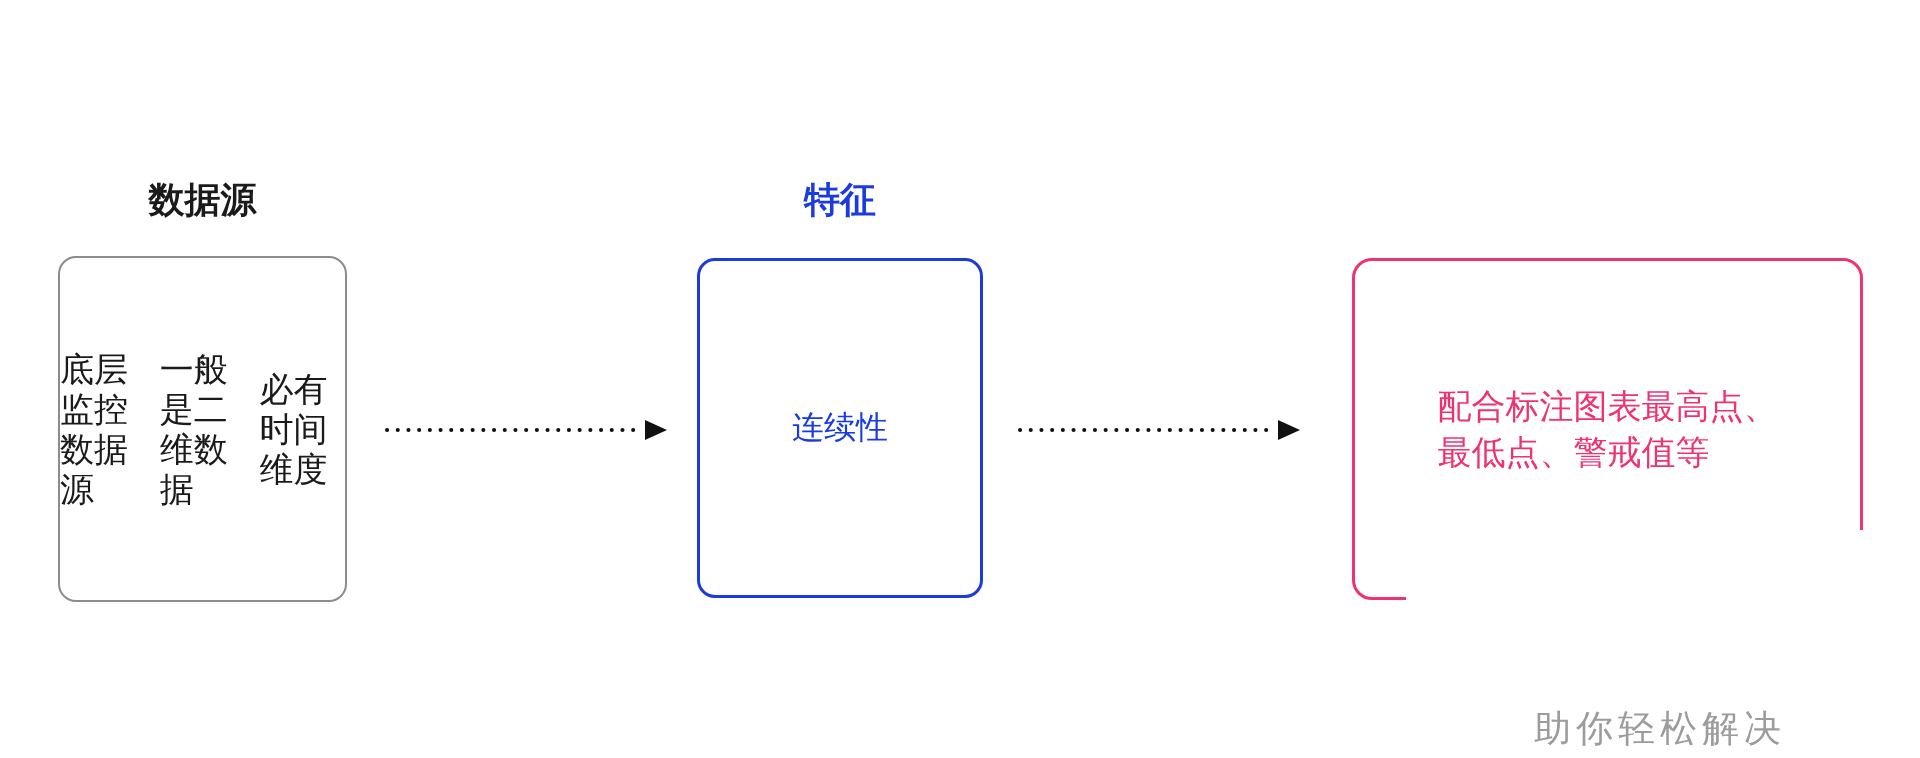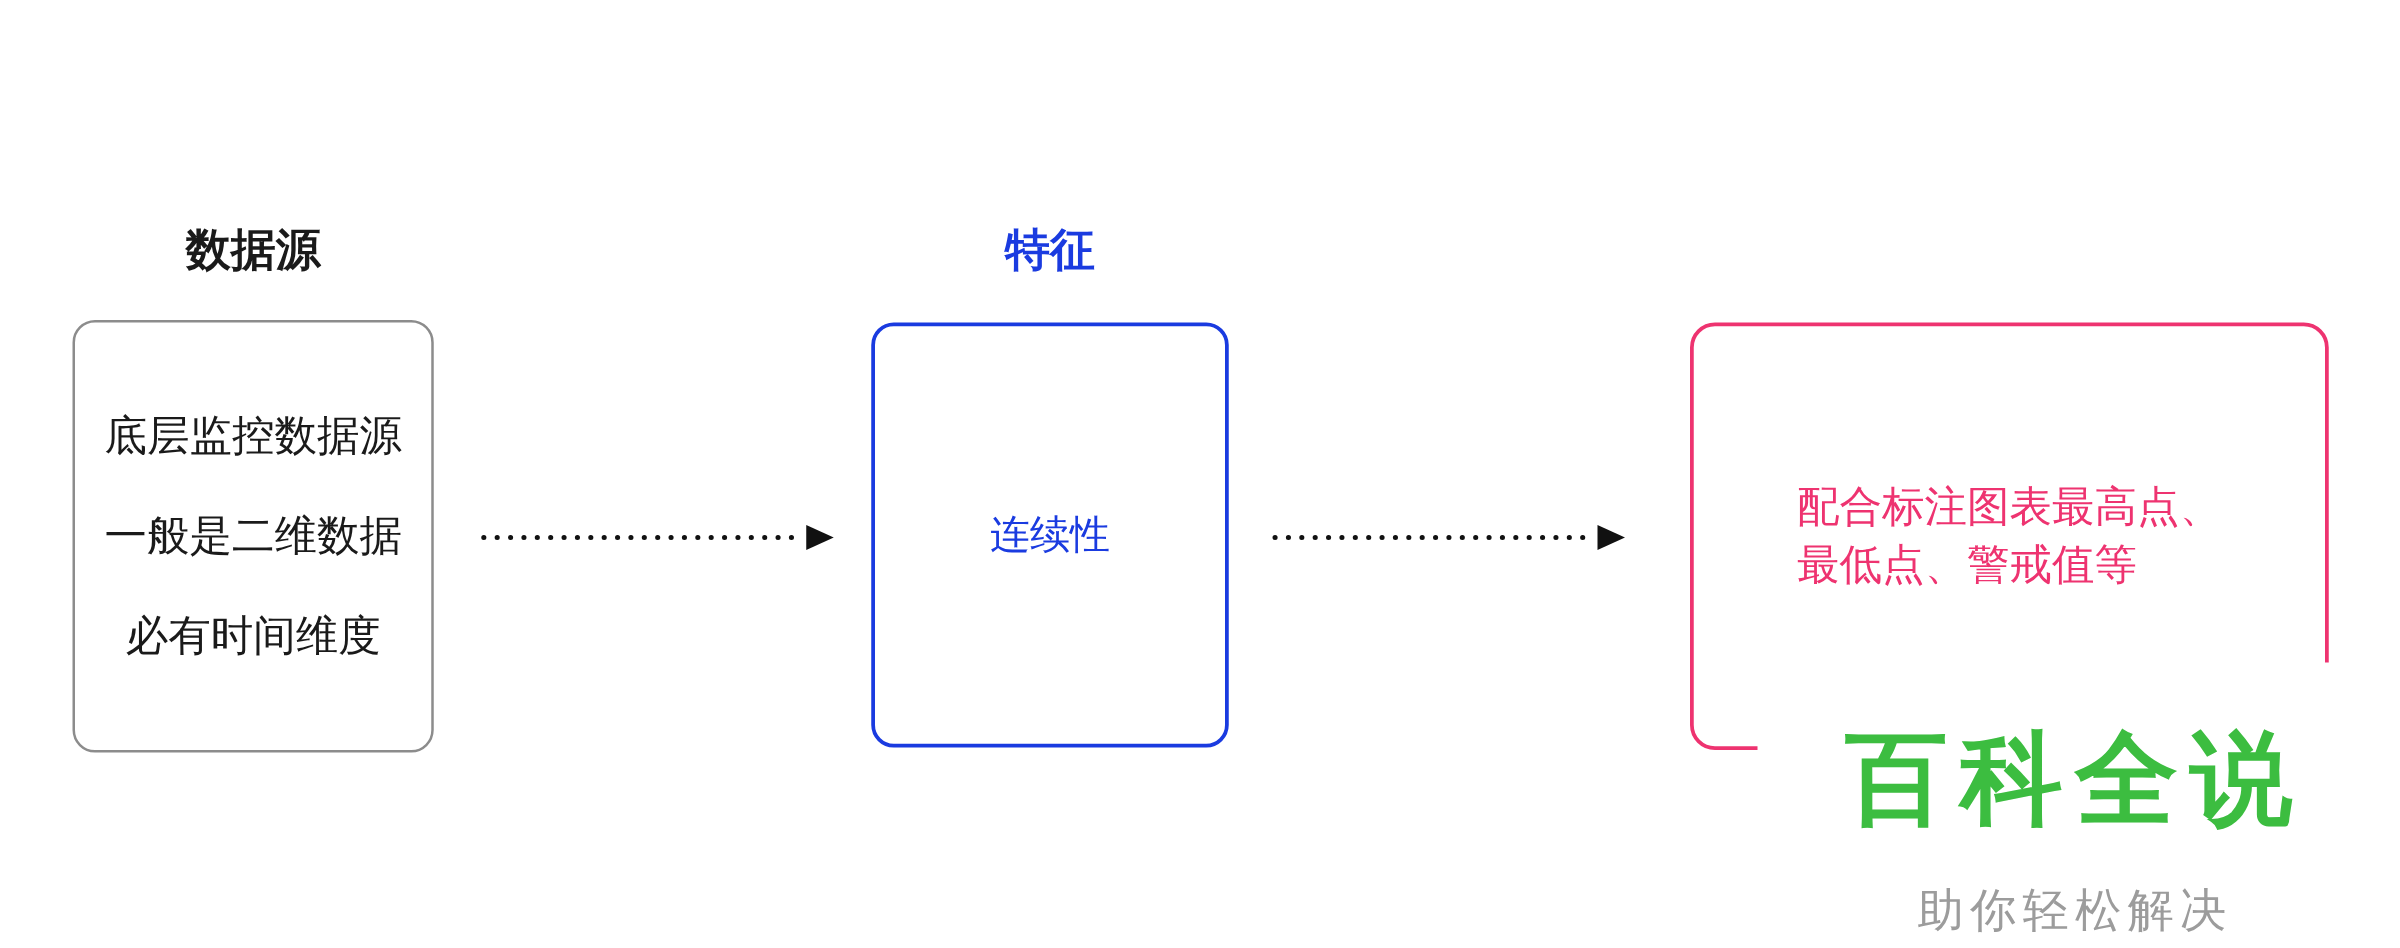--- a/index.html
+++ b/index.html
@@ -11,21 +11,21 @@
     position:absolute;top:150px;font-size:36px;font-weight:bold;
     text-align:center;line-height:40px;white-space:nowrap;
   }
   .col-title.source{left:58px;width:289px;color:var(--title-black,#1a1a1a);}
   .col-title.feature{left:697px;width:286px;color:var(--blue,#1a3be0);}
   .col-title.result{left:1352px;width:511px;color:var(--pink,#ee3370);}
   .box{position:absolute;box-sizing:border-box;background:#fff;}
   .box.source{
     left:58px;top:226px;width:289px;height:346px;
     border:2px solid var(--box-gray-border,#8c8c8c);border-radius:18px;
-    display:flex;flex-direction:column;align-items:center;justify-content:center;
+    display:flex;align-items:center;justify-content:center;
     row-gap:40px;font-size:34px;line-height:40px;color:var(--title-black,#1a1a1a);
   }
   .box.feature{
     left:697px;top:228px;width:286px;height:340px;
     border:3px solid var(--blue,#1a3be0);border-radius:18px;
     display:flex;align-items:center;justify-content:center;
     font-size:32px;color:var(--blue,#1a3be0);
   }
   .box.result{
     left:1352px;top:228px;width:511px;height:342px;
@@ -80,16 +80,15 @@
   </svg>
 
   <div class="box result">
     <div class="result-lines">
       <div>配合标注图表最高点、</div>
       <div>最低点、警戒值等</div>
     </div>
   </div>
 
   <div class="watermark-patch"></div>
-  <div class="wm-brand">百科全说</div>
   <div class="wm-tagline">助你轻松解决</div>
 
 </div>
 
 </body></html>

